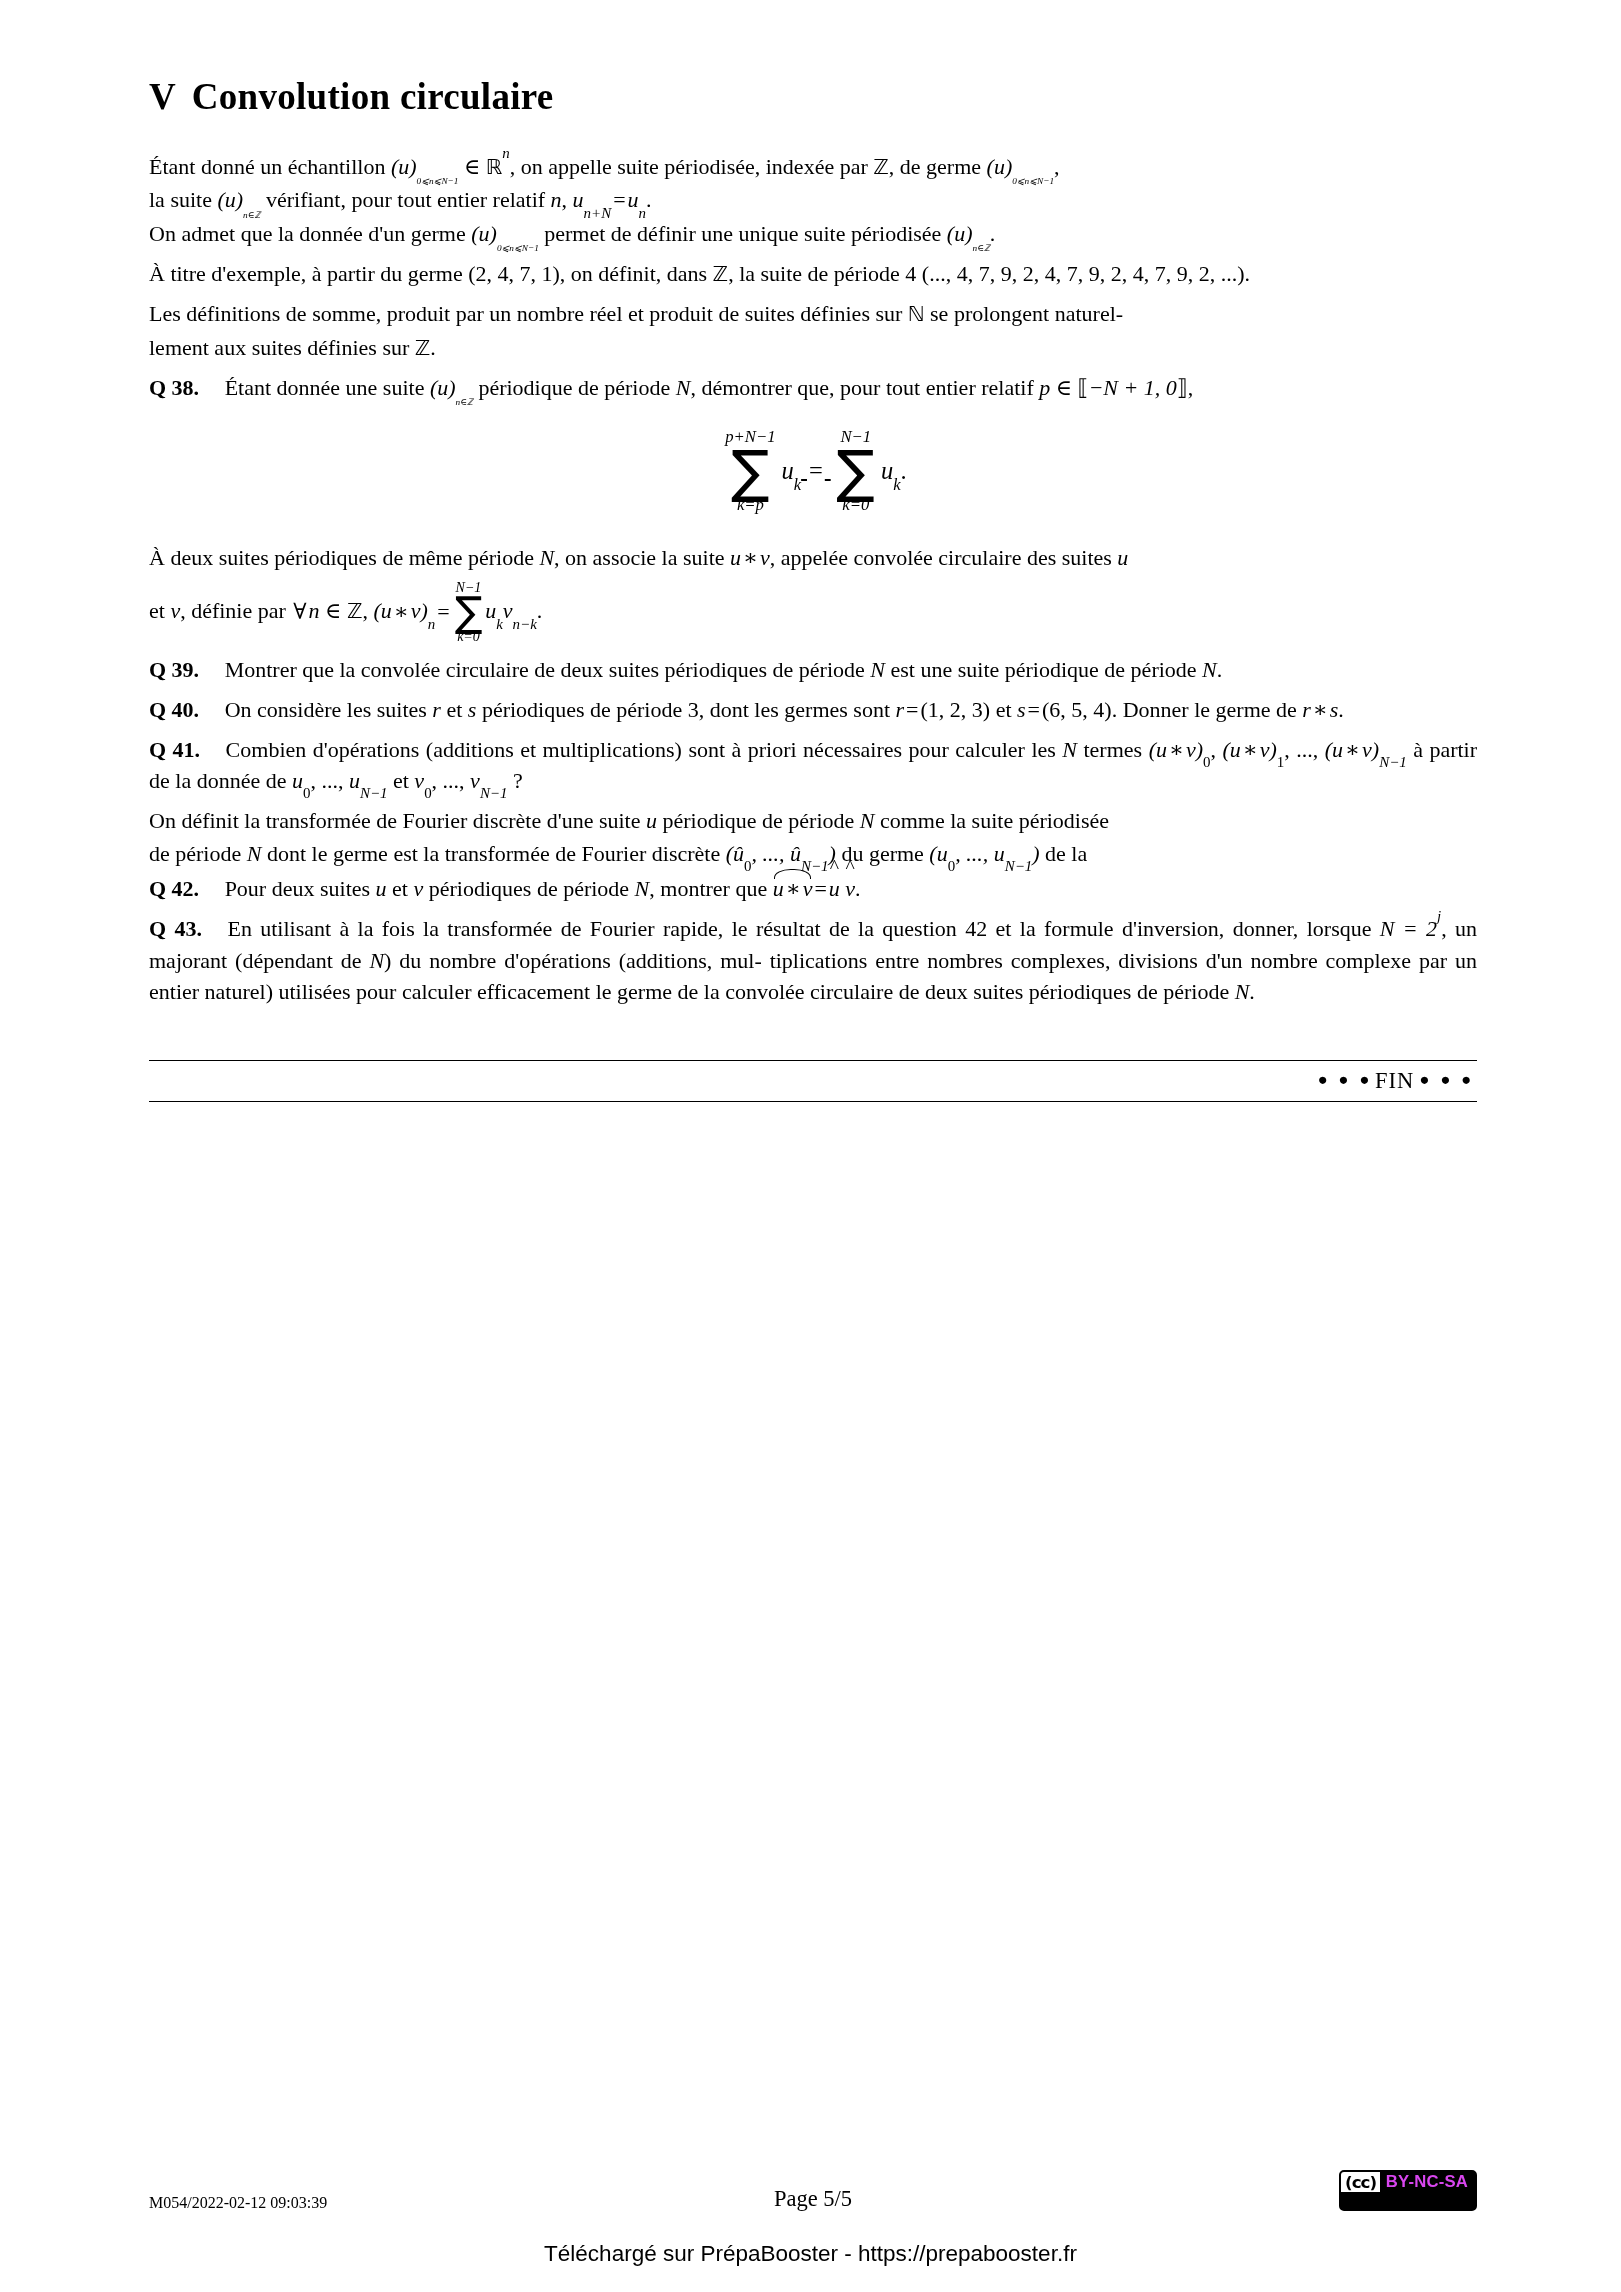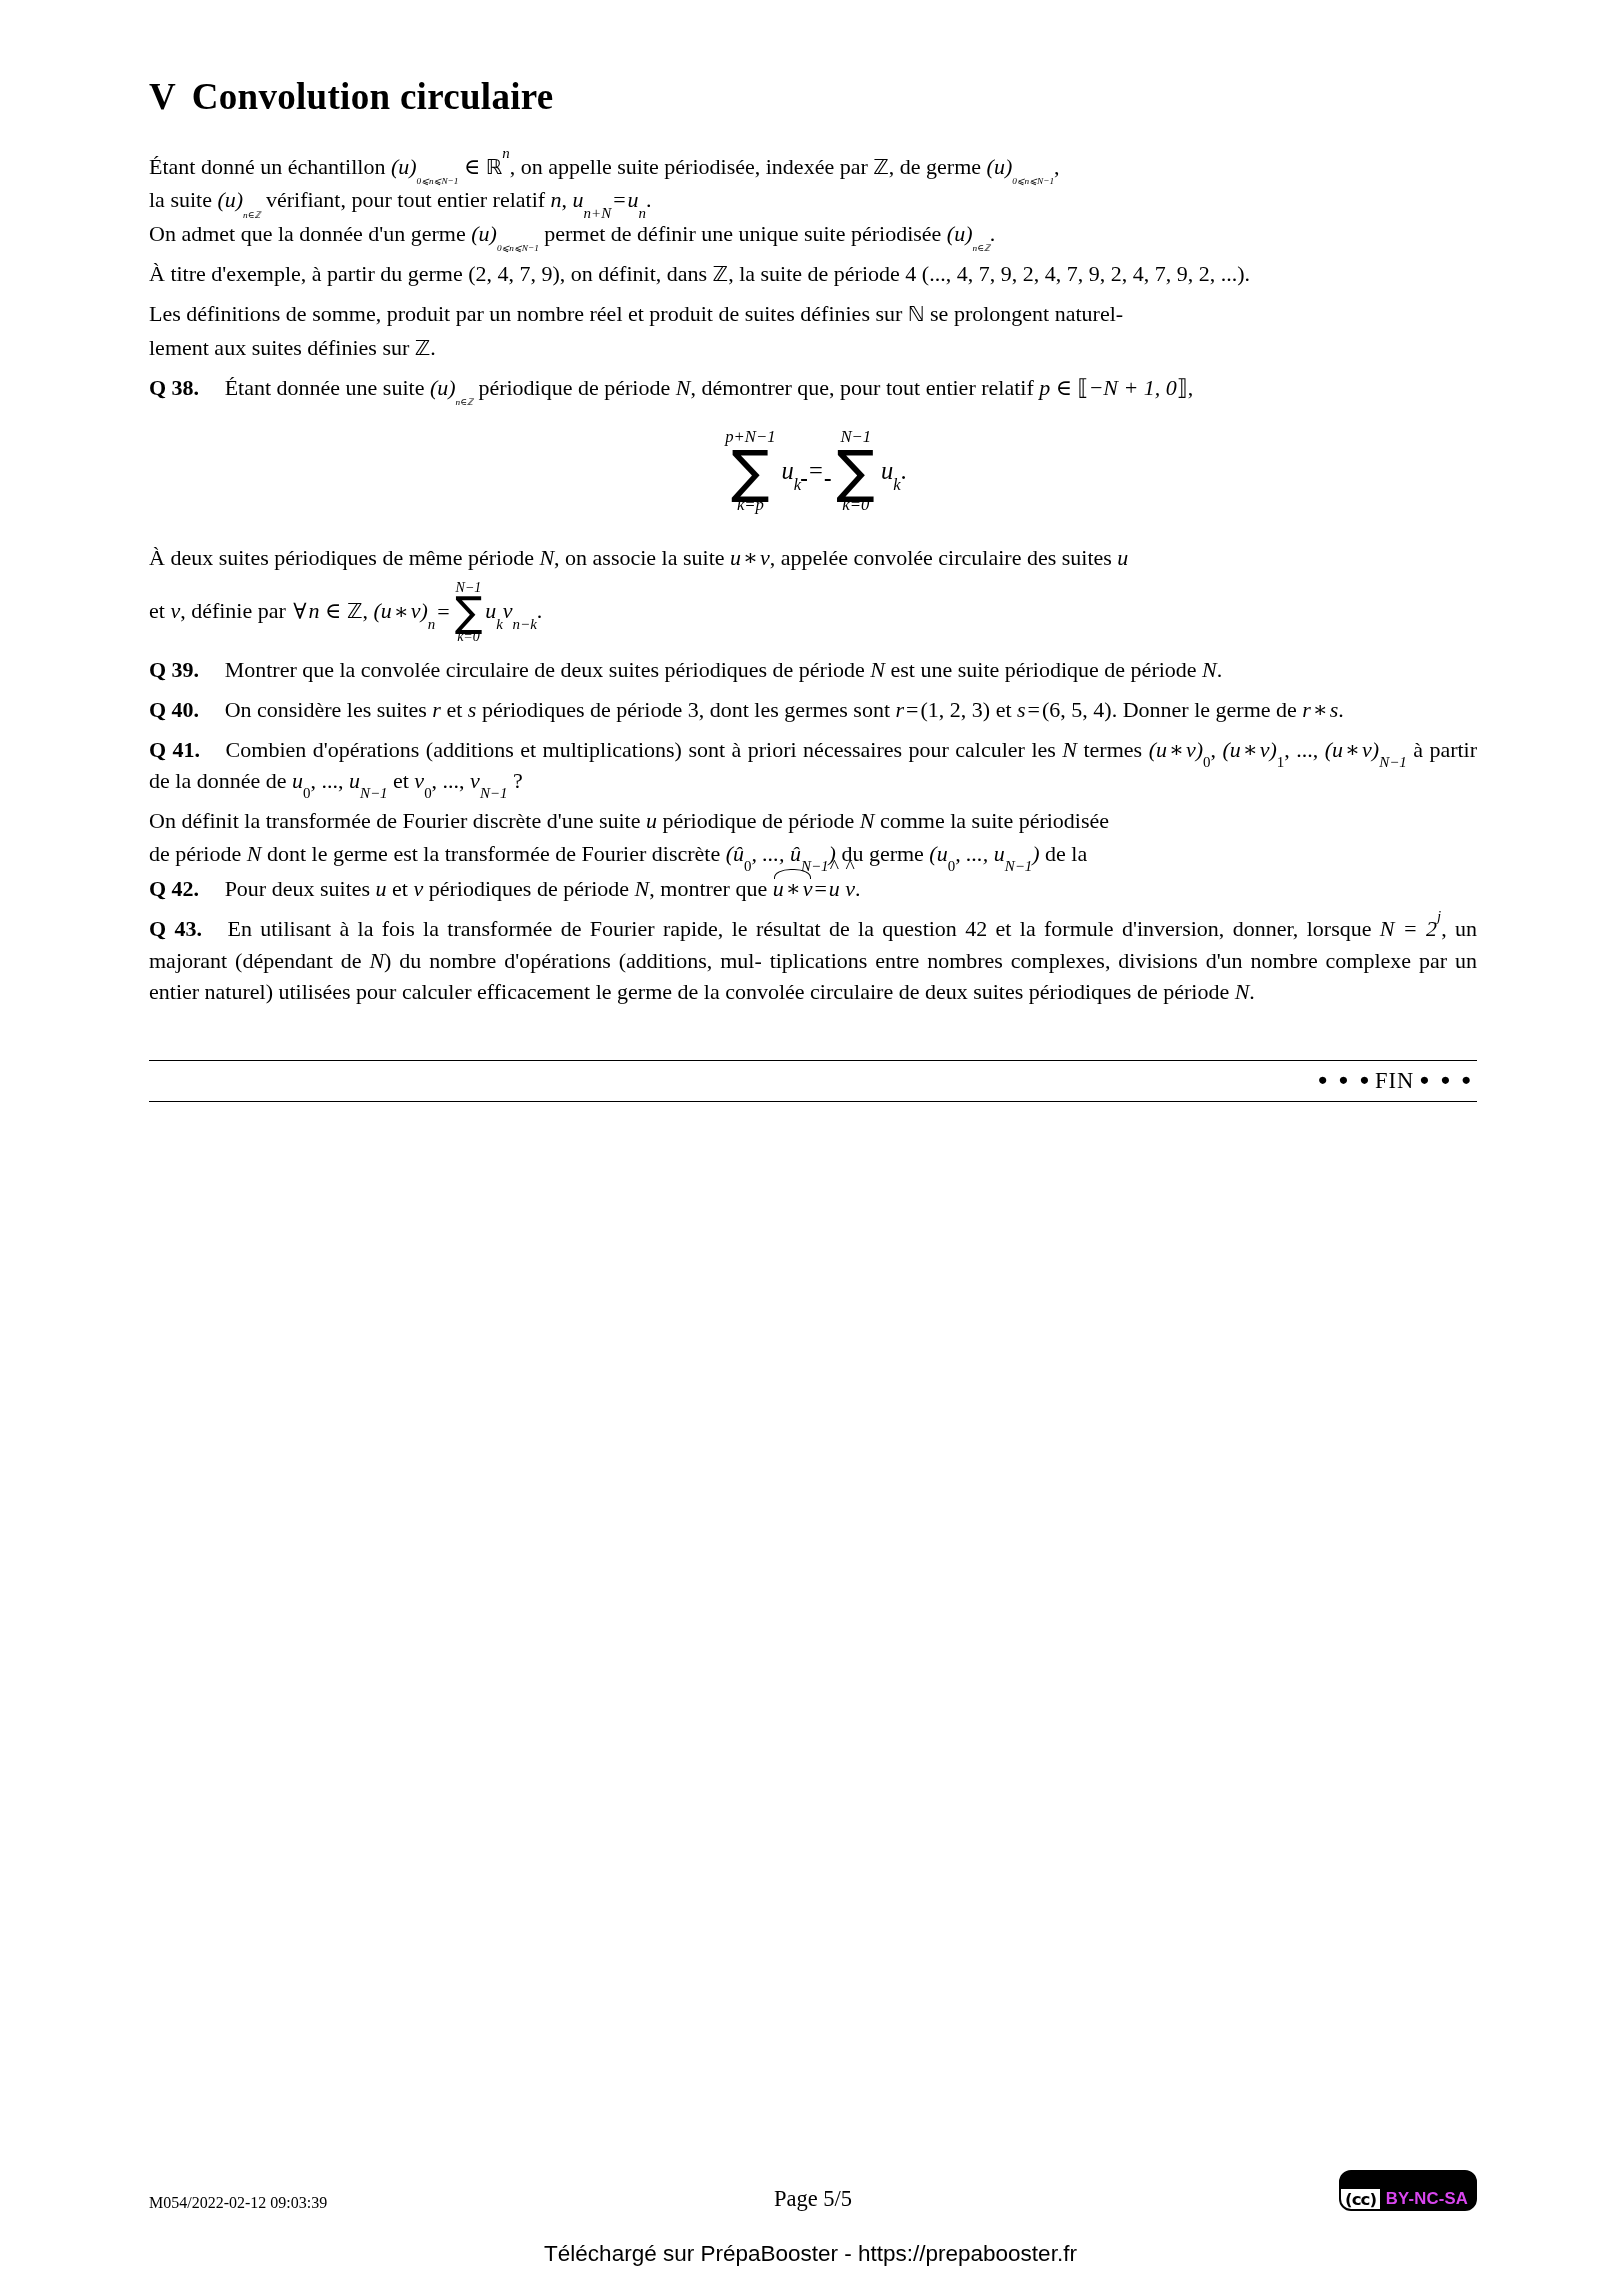--- a/index.html
+++ b/index.html
@@ -183,25 +183,25 @@
     left: 0; right: 0;
     top: 0;
     text-align: center;
     font-size: 22.5px;
   }
   .cc-badge {
     position: absolute;
     right: 0;
     top: -15.7px;
     display: inline-flex;
-    align-items: flex-end;
+    align-items: flex-start;
     height: 37px;
     border: 2.9px solid #000;
     background: #000;
-    border-radius: 12px;
+    border-radius: 5px;
     overflow: hidden;
   }
   .cc-badge .cc-left {
     background: #ffffff;
     color: #000;
     display: flex;
     align-items: center;
     justify-content: center;
     padding: 0 3.9px;
   }
@@ -244,21 +244,21 @@
 
     <p class="body tight">
       <span>la suite </span><span class="mi">(<span>u</span></span><span class="mi">)</span><sub class="mth"><span class="mi sub-small">n∈ℤ</span></sub><span> vérifiant, pour tout entier relatif </span><span class="mi">n</span><span>, </span><span class="mi">u</span><sub class="mth"><span class="mi">n+N</span></sub><span class="mop">=</span><span class="mi">u</span><sub class="mth"><span class="mi">n</span></sub><span>.</span>
     </p>
 
     <p class="body">
       <span>On admet que la donnée d'un germe </span><span class="mi">(<span>u</span></span><span class="mi">)</span><sub class="mth"><span class="mi sub-small">0⩽n⩽N−1</span></sub><span> permet de définir une unique suite périodisée </span><span class="mi">(<span>u</span></span><span class="mi">)</span><sub class="mth"><span class="mi sub-small">n∈ℤ</span></sub><span>.</span>
     </p>
 
     <p class="body">
-      <span>À titre d'exemple, à partir du germe </span><span class="mn">(2, 4, 7, 9)</span><span>, on définit, dans </span><span class="bb">ℤ</span><span>, la suite de période </span><span class="mn">4</span> <span class="mn">(..., 4, 7, 9, 2, 4, 7, 9, 2, 4, 7, 9, 2, ...)</span><span>.</span>
+      <span>À titre d'exemple, à partir du germe </span><span class="mn">(2, 4, 7, 1)</span><span>, on définit, dans </span><span class="bb">ℤ</span><span>, la suite de période </span><span class="mn">4</span> <span class="mn">(..., 4, 7, 9, 2, 4, 7, 9, 2, 4, 7, 9, 2, ...)</span><span>.</span>
     </p>
 
     <p class="body tight">
       <span>Les définitions de somme, produit par un nombre réel et produit de suites définies sur </span><span class="bb">ℕ</span><span> se prolongent naturel-</span>
     </p>
     <p class="body">
       <span>lement aux suites définies sur </span><span class="bb">ℤ</span><span>.</span>
     </p>
 
     <p class="body">

